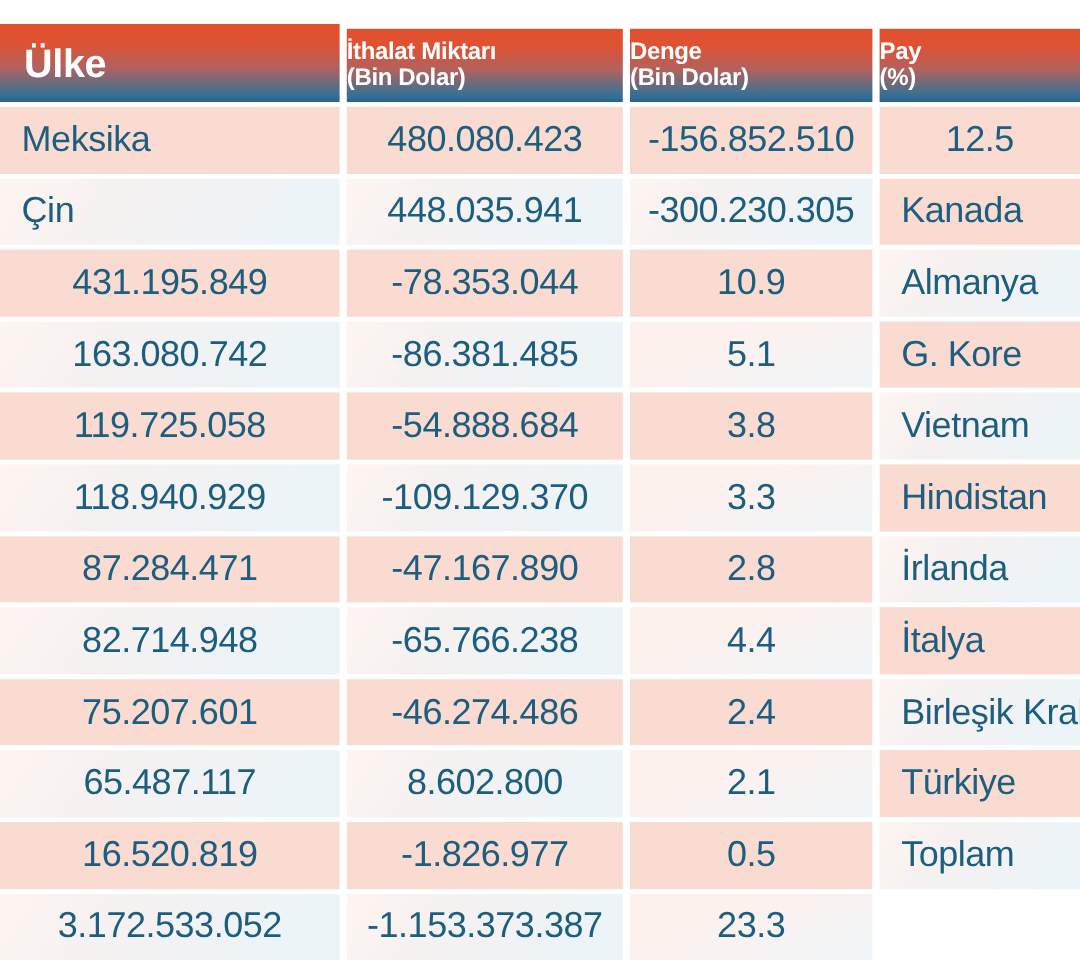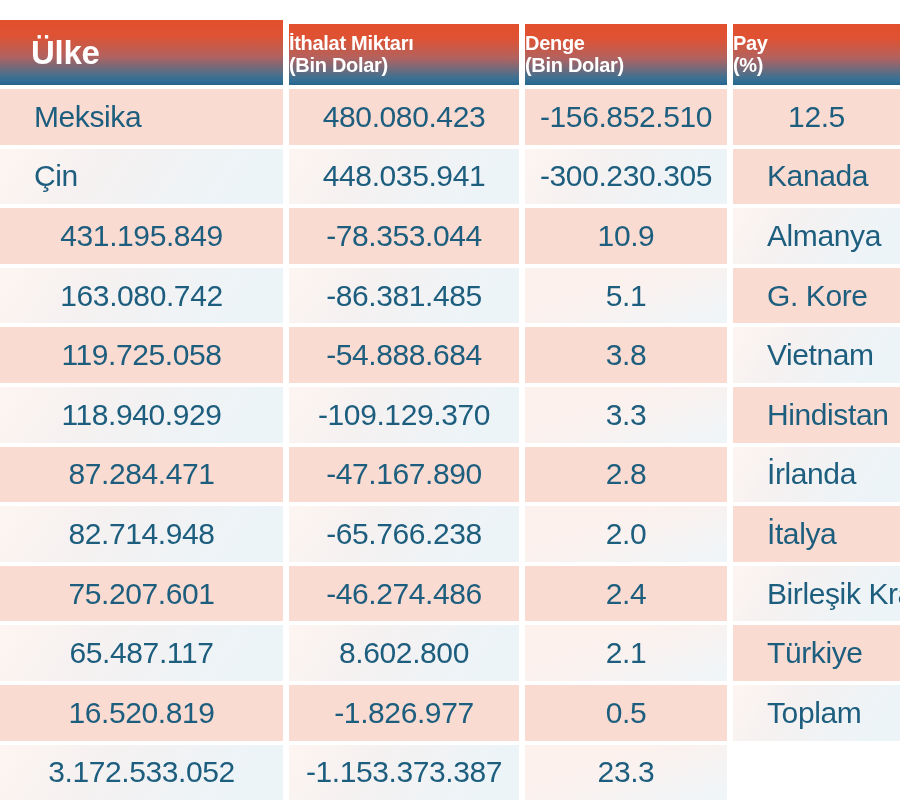--- a/index.html
+++ b/index.html
@@ -32,36 +32,36 @@
     align-items: flex-start;
     text-align: center;
     font-size: 20px;
     line-height: 1.07;
     letter-spacing: -0.3px;
     margin-top: 24px;
   }
   .hdr.first {
     margin-top: 20px;
     align-items: flex-start;
-    padding-left: 31px;
+    padding-left: 20px;
     box-sizing: border-box;
     font-size: 33px;
   }
   .cell {
     display: flex;
     align-items: center;
     justify-content: center;
     color: #1d5e7e;
     font-size: 30px;
     letter-spacing: -0.4px;
     white-space: nowrap;
   }
   .cell.c-country {
     justify-content: flex-start;
-    padding-left: 34px;
+    padding-left: 18px;
     box-sizing: border-box;
   }
   .row-odd  { background: #f9dbd2; }
   .row-even { background: linear-gradient(125deg, #fdf5f1 0%, #f5f1f1 35%, #ecf4f8 85%); }
   .row-even.c-pay { background: linear-gradient(160deg, #fcf1ed 35%, #f0f5f8 95%); }
 </style>
 </head>
 <body>
 
 <div class="trade-table">
@@ -111,21 +111,21 @@
   <div class="cell c-pay row-even">3.3</div>
 
   <div class="cell c-country row-odd">Hindistan</div>
   <div class="cell c-num row-odd">87.284.471</div>
   <div class="cell c-num row-odd">-47.167.890</div>
   <div class="cell c-pay row-odd">2.8</div>
 
   <div class="cell c-country row-even">İrlanda</div>
   <div class="cell c-num row-even">82.714.948</div>
   <div class="cell c-num row-even">-65.766.238</div>
-  <div class="cell c-pay row-even">2.0</div>
+  <div class="cell c-pay row-even">4.4</div>
 
   <div class="cell c-country row-odd">İtalya</div>
   <div class="cell c-num row-odd">75.207.601</div>
   <div class="cell c-num row-odd">-46.274.486</div>
   <div class="cell c-pay row-odd">2.4</div>
 
   <div class="cell c-country row-even">Birleşik Krallık</div>
   <div class="cell c-num row-even">65.487.117</div>
   <div class="cell c-num row-even">8.602.800</div>
   <div class="cell c-pay row-even">2.1</div>

